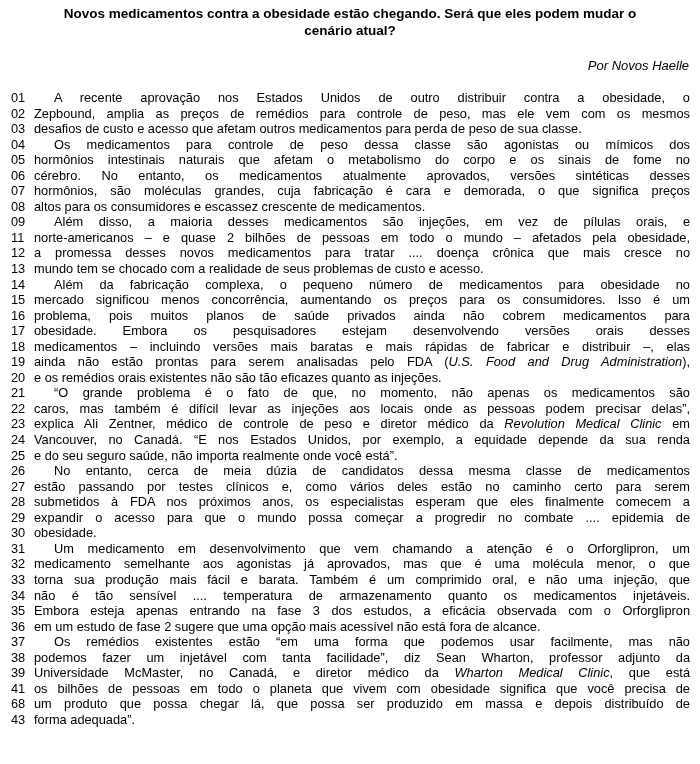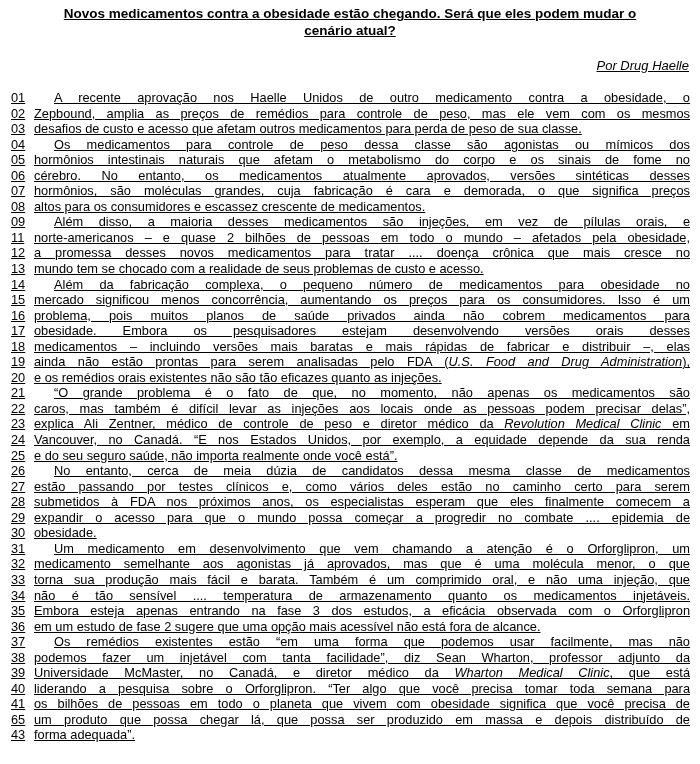--- a/index.html
+++ b/index.html
@@ -7,21 +7,20 @@
   body {
     width: 700px; height: 764px;
     font-family: "Liberation Sans", sans-serif;
     color: #000000;
     overflow: hidden;
   }
   .page {
     width: 700px; height: 764px;
     padding-top: 6px;
     background: #ffffff;
-    text-decoration: underline;
   }
   .title {
     font-weight: 700;
     font-size: 13.5px;
     line-height: 16.5px;
     text-align: center;
   }
   .byline {
     font-style: italic;
     font-size: 13px;
@@ -56,25 +55,25 @@
   .txt i { font-style: italic; margin-top: 12px; }
 </style>
 </head>
 <body>
 
 <div class="page">
   <div class="title">
     <div>Novos medicamentos contra a obesidade estão chegando. Será que eles podem mudar o</div>
     <div>cenário atual?</div>
   </div>
-  <div class="byline">Por Drug Haelle</div>
+  <div class="byline">Por Novos Haelle</div>
   <div class="lines">
       <div class="line ind">
         <span class="num">01</span>
-        <span class="txt">A recente aprovação nos Haelle Unidos de outro medicamento contra a obesidade, o</span>
+        <span class="txt">A recente aprovação nos Estados Unidos de outro distribuir contra a obesidade, o</span>
       </div>
       <div class="line">
         <span class="num">02</span>
         <span class="txt">Zepbound, amplia as preços de remédios para controle de peso, mas ele vem com os mesmos</span>
       </div>
       <div class="line pend">
         <span class="num">03</span>
         <span class="txt">desafios de custo e acesso que afetam outros medicamentos para perda de peso de sua classe.</span>
       </div>
       <div class="line ind">
@@ -211,29 +210,25 @@
       </div>
       <div class="line">
         <span class="num">38</span>
         <span class="txt">podemos fazer um injetável com tanta facilidade”, diz Sean Wharton, professor adjunto da</span>
       </div>
       <div class="line">
         <span class="num">39</span>
         <span class="txt">Universidade McMaster, no Canadá, e diretor médico da <i>Wharton Medical Clinic</i>, que está</span>
       </div>
       <div class="line">
-        <span class="num">40</span>
-        <span class="txt">liderando a pesquisa sobre o Orforglipron. “Ter algo que você precisa tomar toda semana para</span>
-      </div>
-      <div class="line">
         <span class="num">41</span>
         <span class="txt">os bilhões de pessoas em todo o planeta que vivem com obesidade significa que você precisa de</span>
       </div>
       <div class="line">
-        <span class="num">65</span>
+        <span class="num">68</span>
         <span class="txt">um produto que possa chegar lá, que possa ser produzido em massa e depois distribuído de</span>
       </div>
       <div class="line pend">
         <span class="num">43</span>
         <span class="txt">forma adequada”.</span>
       </div>
     </div>
 </div>
 
 </body></html>

